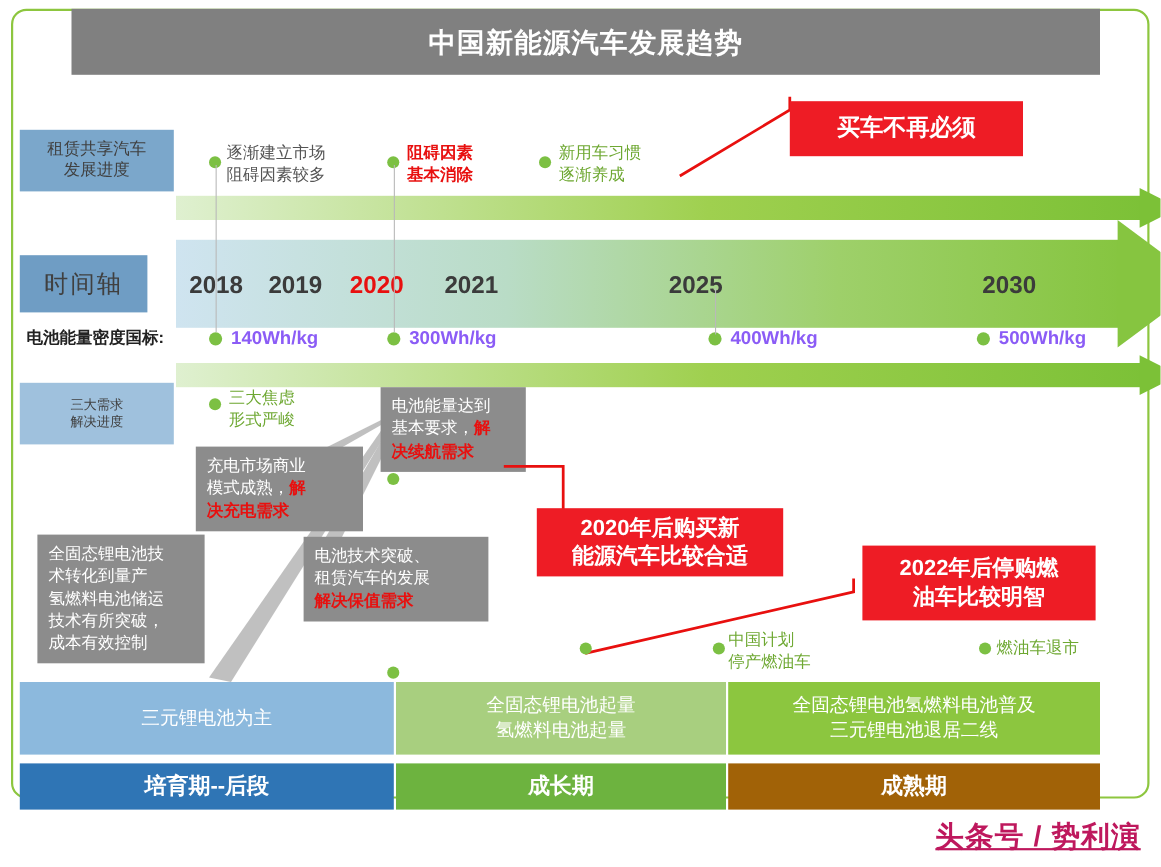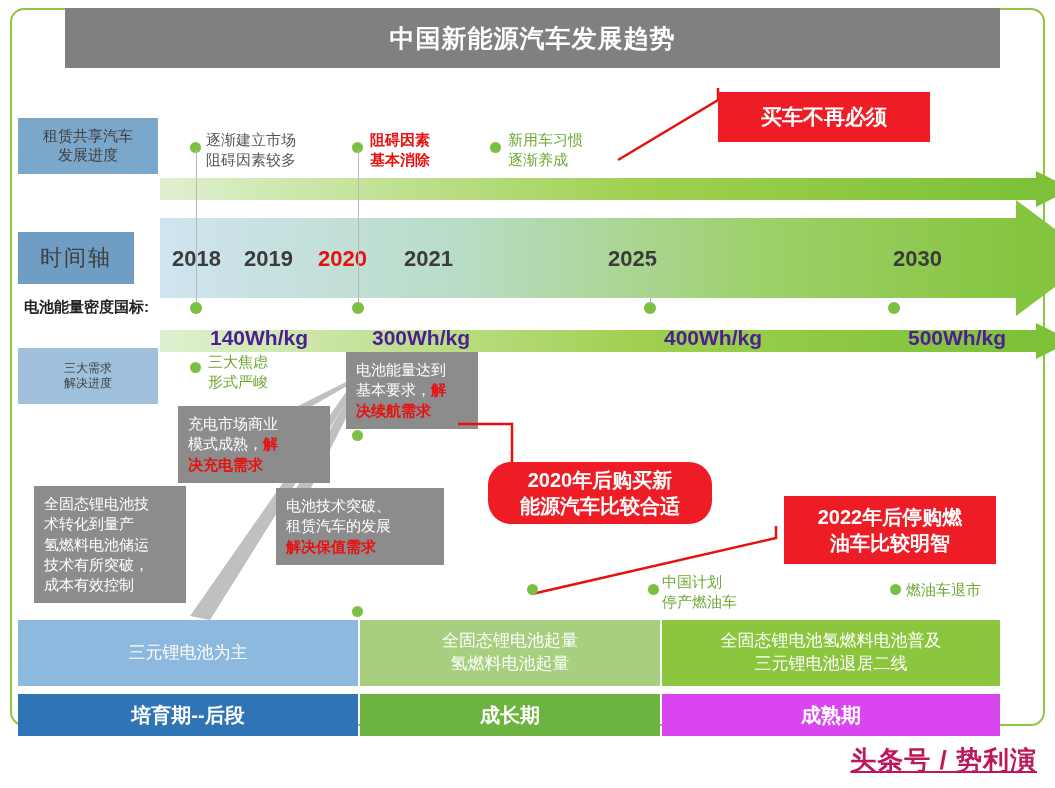--- a/index.html
+++ b/index.html
@@ -34,21 +34,21 @@
 
   
   .arrow-dem{left:160px;top:330px;width:930px;height:22px;}
   .arrow-dem .bar{width:880px;background:linear-gradient(to right,#dff0d0,#9fd04f 55%,#7cc137);}
   .arrow-dem .head{left:876px;top:-7px;border-top:18px solid transparent;border-bottom:18px solid transparent;border-left:36px solid #7cc137;}
 
   .year{position:absolute;font-size:22px;font-weight:bold;color:#3b3b3b;top:246px;}
   .year.hl{color:#e8100f;}
 
   .battery-row-label{position:absolute;left:24px;top:298px;font-size:15px;font-weight:bold;color:#222;}
-  .batt{position:absolute;font-size:21px;font-weight:bold;color:#4c1d95;top:298px;margin-top:28px;}
+  .batt{position:absolute;font-size:17px;font-weight:bold;color:#8b5cf6;top:298px;}
 
   .dot{position:absolute;width:12px;height:12px;border-radius:50%;background:#7cc043;}
   .dot.small{width:11px;height:11px;}
 
   .vline{position:absolute;width:1px;background:#b9b9b9;}
 
   .note{position:absolute;font-size:15px;line-height:1.35;color:#555;}
   .note.green{color:#6ea832;}
   .note.red{color:#e8100f;font-weight:bold;}
   .note.gray-box{background:#8c8c8c;color:#ffffff;padding:8px 10px;box-sizing:border-box;}
@@ -61,21 +61,21 @@
   
   .stage{position:absolute;display:flex;align-items:center;justify-content:center;text-align:center;color:#ffffff;line-height:1.35;}
   .srow1{top:620px;height:66px;font-size:17px;}
   .srow2{top:694px;height:42px;font-size:20px;font-weight:bold;}
 
   .s1a{left:18px;width:340px;background:#8cb9dd;}
   .s1b{left:360px;width:300px;background:#a8cf7f;}
   .s1c{left:662px;width:338px;background:#8cc63f;}
   .s2a{left:18px;width:340px;background:#2f75b5;}
   .s2b{left:360px;width:300px;background:#6db33f;}
-  .s2c{left:662px;width:338px;background:#d946ef;}
+  .s2c{left:662px;width:338px;background:#a16207;}
 
   .watermark{position:absolute;right:18px;bottom:10px;color:#be185d;font-size:26px;font-weight:bold;letter-spacing:1px;text-decoration:underline;}
 </style>
 </head>
 <body>
 
 <div class="page">
 
   <div class="frame"></div>
 
@@ -195,21 +195,21 @@
     <div>租赁汽车的发展</div>
     <div class="em">解决保值需求</div>
   </div>
 
   <div class="dot small" style="left:352px;top:430px"></div>
   <div class="dot small" style="left:352px;top:606px"></div>
 
   <svg class="conn" style="left:456px;top:420px;width:70px;height:60px" viewBox="0 0 70 60">
     <polyline points="2,4 56,4 56,58" stroke="#e8100f" stroke-width="2.5" fill="none"></polyline>
   </svg>
-  <div class="redbox" style="left:488px;top:462px;width:224px;height:62px;font-size:20px;flex-direction:column;border-radius:23px;">
+  <div class="redbox" style="left:488px;top:462px;width:224px;height:62px;font-size:20px;flex-direction:column;">
     <div>2020年后购买新</div>
     <div>能源汽车比较合适</div>
   </div>
 
   <svg class="conn" style="left:520px;top:524px;width:280px;height:80px" viewBox="0 0 280 80">
     <polyline points="256,2 256,14 12,70" stroke="#e8100f" stroke-width="2.5" fill="none"></polyline>
   </svg>
   <div class="redbox" style="left:784px;top:496px;width:212px;height:68px;font-size:20px;flex-direction:column;">
     <div>2022年后停购燃</div>
     <div>油车比较明智</div>

